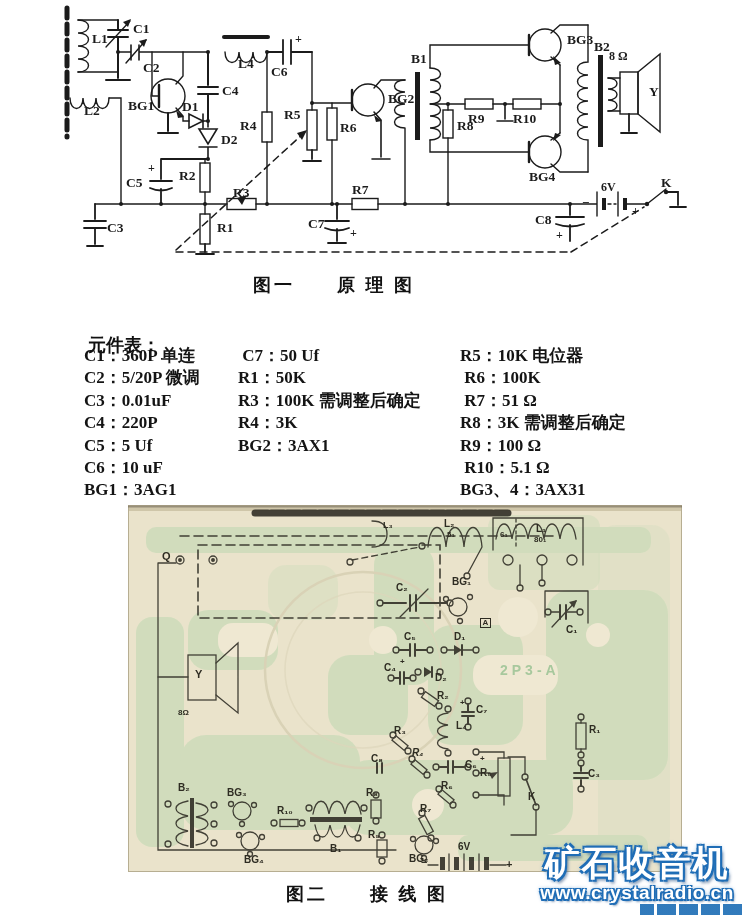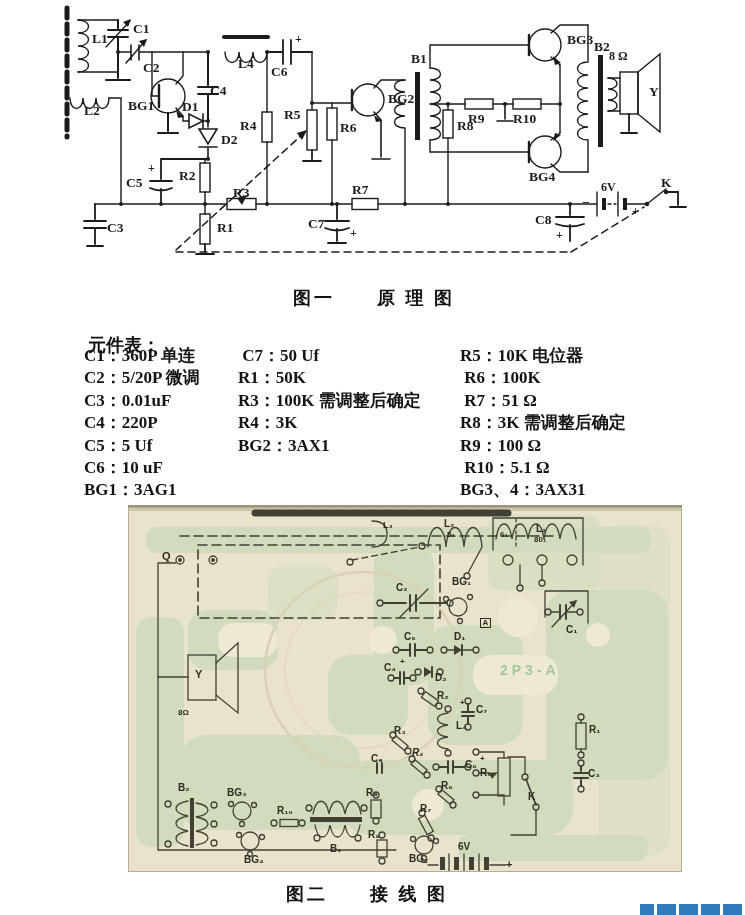--- a/index.html
+++ b/index.html
@@ -184,21 +184,21 @@
         </g>
       </g>
     </svg>
     <div id="schematic-labels" class="abs" style="left:0;top:0;width:745px;height:278px;">
         <span class="lbl" style="left: 92px; top: 32px;">L1</span>
         <span class="lbl" style="left: 133px; top: 22px;">C1</span>
         <span class="lbl" style="left: 143px; top: 61px;">C2</span>
         <span class="lbl" style="left: 128px; top: 99px;">BG1</span>
         <span class="lbl" style="left: 84px; top: 104px;">L2</span>
         <span class="lbl" style="left: 182px; top: 100px;">D1</span>
-        <span class="lbl" style="left: 210px; top: 84px;">C4</span>
+        <span class="lbl" style="left: 222px; top: 84px;">C4</span>
         <span class="lbl" style="left: 221px; top: 133px;">D2</span>
         <span class="lbl" style="left: 126px; top: 176px;">C5</span>
         <span class="lbl" style="left: 179px; top: 169px;">R2</span>
         <span class="lbl" style="left: 233px; top: 186px;">R3</span>
         <span class="lbl" style="left: 217px; top: 221px;">R1</span>
         <span class="lbl" style="left: 107px; top: 221px;">C3</span>
         <span class="lbl" style="left: 238px; top: 57px;">L4</span>
         <span class="lbl" style="left: 271px; top: 65px;">C6</span>
         <span class="lbl" style="left: 295px; top: 33px; font-size: 12px;">+</span>
         <span class="lbl" style="left: 240px; top: 119px;">R4</span>
@@ -220,21 +220,21 @@
         <span class="lbl" style="left: 649px; top: 85px;">Y</span>
         <span class="lbl" style="left: 535px; top: 213px;">C8</span>
         <span class="lbl" style="left: 556px; top: 229px; font-size: 12px;">+</span>
         <span class="lbl" style="left: 582px; top: 196px; font-size: 13px;">−</span>
         <span class="lbl" style="left: 601px; top: 181px; font-size: 12px;">6V</span>
         <span class="lbl" style="left: 632px; top: 205px; font-size: 12px;">+</span>
         <span class="lbl" style="left: 661px; top: 176px;">K</span>
       </div>
   </div>
 
-  <div class="caption" style="left:253px;top:286px;margin-left:40px;">图一　　原 理 图</div>
+  <div class="caption" style="left:253px;top:273px;">图一　　原 理 图</div>
 
   <div>
     <div class="parts-header" style="left:88px;top:321px;margin-top:12px;">元件表：</div>
     <div class="pcol" style="left:84px;top:345px;"><div>C1：360P 单连</div><div>C2：5/20P 微调</div><div>C3：0.01uF</div><div>C4：220P</div><div>C5：5 Uf</div><div>C6：10 uF</div><div>BG1：3AG1</div></div>
     <div class="pcol" style="left:238px;top:345px;"><div> C7：50 Uf</div><div>R1：50K</div><div>R3：100K 需调整后确定</div><div>R4：3K</div><div>BG2：3AX1</div></div>
     <div class="pcol" style="left:460px;top:345px;"><div>R5：10K 电位器</div><div> R6：100K</div><div> R7：51 Ω</div><div>R8：3K 需调整后确定</div><div>R9：100 Ω</div><div> R10：5.1 Ω</div><div>BG3、4：3AX31</div></div>
   </div>
 
   <div class="abs" style="left:128px;top:505px;width:554px;height:367px;border-radius:15px;">
     <svg width="554" height="367" viewBox="0 0 554 367">
@@ -490,15 +490,19 @@
         <span class="lbl" style="left: 284px; top: 243px; font-style: italic;">R₄</span>
         <span class="lbl" style="left: 243px; top: 249px;">C₈</span>
         <span class="lbl" style="left: 330px; top: 337px;">6V</span>
         <span class="lbl" style="left: 293px; top: 352px; font-size: 11px;">−</span>
         <span class="lbl" style="left: 378px; top: 354px; font-size: 11px;">+</span>
       </div>
   </div>
 
   <div class="caption" style="left:286px;top:882px;">图二　　接 线 图</div>
 
+  <div id="watermark">
+    <div id="wm-title">矿石收音机</div>
+    <div id="wm-url">www.crystalradio.cn</div>
+  </div>
   <div id="wm-frag"></div>
 
 </div>
 
 </body></html>

